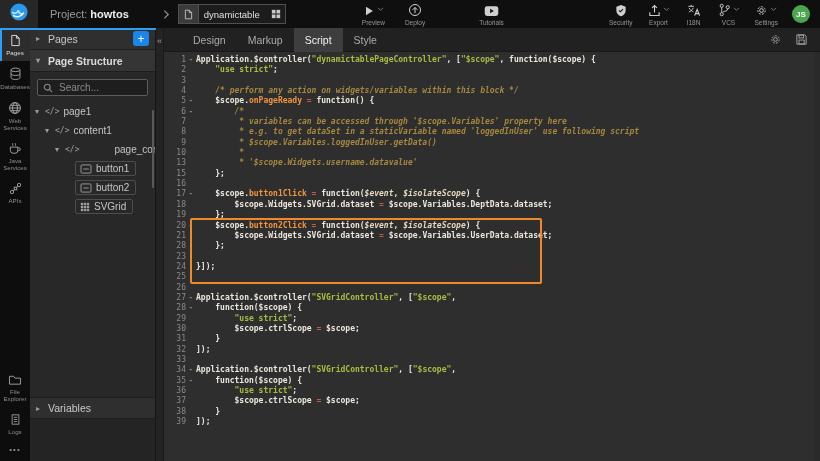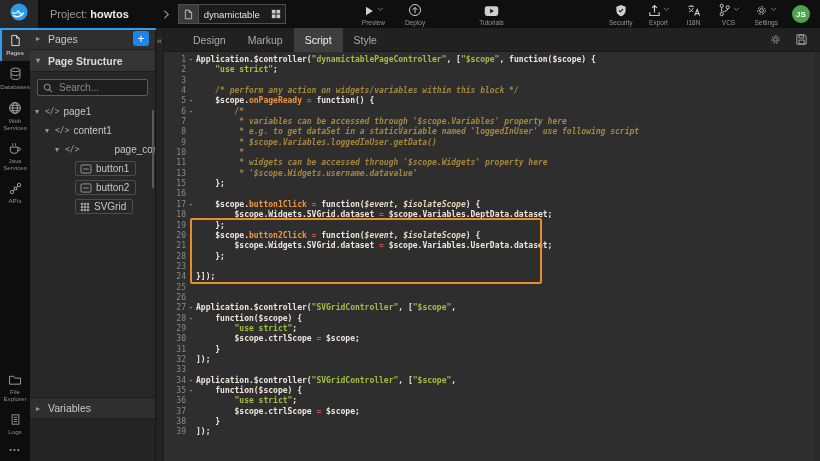--- a/index.html
+++ b/index.html
@@ -455,21 +455,20 @@
     <div class="cl"><span class="ln">1</span><span class="fm">-</span><span class="lt"><span class="tk-p">Application.$controller(</span><span class="tk-s">"dynamictablePageController"</span><span class="tk-p">, [</span><span class="tk-s">"$scope"</span><span class="tk-p">, function($scope) {</span></span></div>
         <div class="cl"><span class="ln">2</span><span class="fm"></span><span class="lt"><span class="tk-p">    </span><span class="tk-s">"use strict"</span><span class="tk-p">;</span></span></div>
         <div class="cl"><span class="ln">3</span><span class="fm"></span><span class="lt"></span></div>
         <div class="cl"><span class="ln">4</span><span class="fm"></span><span class="lt"><span class="tk-p">    </span><span class="tk-c">/* perform any action on widgets/variables within this block */</span></span></div>
         <div class="cl"><span class="ln">5</span><span class="fm">-</span><span class="lt"><span class="tk-p">    $scope.</span><span class="tk-f">onPageReady</span><span class="tk-o"> = </span><span class="tk-p">function() {</span></span></div>
         <div class="cl"><span class="ln">6</span><span class="fm">-</span><span class="lt"><span class="tk-p">        </span><span class="tk-c">/*</span></span></div>
         <div class="cl"><span class="ln">7</span><span class="fm"></span><span class="lt"><span class="tk-c">         * variables can be accessed through '$scope.Variables' property here</span></span></div>
         <div class="cl"><span class="ln">8</span><span class="fm"></span><span class="lt"><span class="tk-c">         * e.g. to get dataSet in a staticVariable named 'loggedInUser' use following script</span></span></div>
         <div class="cl"><span class="ln">9</span><span class="fm"></span><span class="lt"><span class="tk-c">         * $scope.Variables.loggedInUser.getData()</span></span></div>
         <div class="cl"><span class="ln">10</span><span class="fm"></span><span class="lt"><span class="tk-c">         *</span></span></div>
-        <div class="cl"><span class="ln">11</span><span class="fm"></span><span class="lt"><span class="tk-c">         * widgets can be accessed through '$scope.Widgets' property here</span></span></div>
         <div class="cl"><span class="ln">13</span><span class="fm"></span><span class="lt"><span class="tk-c">         * '$scope.Widgets.username.datavalue'</span></span></div>
         <div class="cl"><span class="ln">15</span><span class="fm"></span><span class="lt"><span class="tk-p">    };</span></span></div>
         <div class="cl"><span class="ln">16</span><span class="fm"></span><span class="lt"></span></div>
         <div class="cl"><span class="ln">17</span><span class="fm">-</span><span class="lt"><span class="tk-p">    $scope.</span><span class="tk-f">button1Click</span><span class="tk-o"> = </span><span class="tk-p">function(</span><span class="tk-i">$event</span><span class="tk-p">, </span><span class="tk-i">$isolateScope</span><span class="tk-p">) {</span></span></div>
         <div class="cl"><span class="ln">18</span><span class="fm"></span><span class="lt"><span class="tk-p">        $scope.Widgets.SVGrid.dataset</span><span class="tk-o"> = </span><span class="tk-p">$scope.Variables.DeptData.dataset;</span></span></div>
         <div class="cl"><span class="ln">19</span><span class="fm"></span><span class="lt"><span class="tk-p">    };</span></span></div>
         <div class="cl"><span class="ln">20</span><span class="fm">-</span><span class="lt"><span class="tk-p">    $scope.</span><span class="tk-f">button2Click</span><span class="tk-o"> = </span><span class="tk-p">function(</span><span class="tk-i">$event</span><span class="tk-p">, </span><span class="tk-i">$isolateScope</span><span class="tk-p">) {</span></span></div>
         <div class="cl"><span class="ln">21</span><span class="fm"></span><span class="lt"><span class="tk-p">        $scope.Widgets.SVGrid.dataset</span><span class="tk-o"> = </span><span class="tk-p">$scope.Variables.UserData.dataset;</span></span></div>
         <div class="cl"><span class="ln">28</span><span class="fm"></span><span class="lt"><span class="tk-p">    };</span></span></div>
         <div class="cl"><span class="ln">23</span><span class="fm"></span><span class="lt"></span></div>

